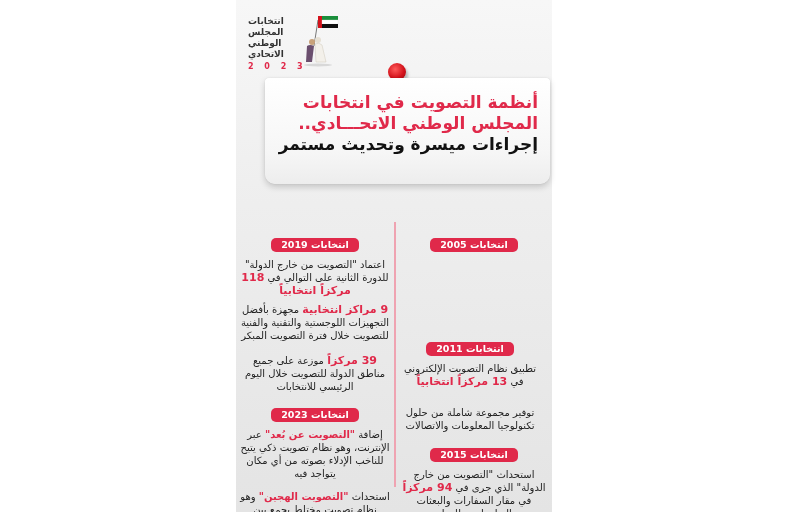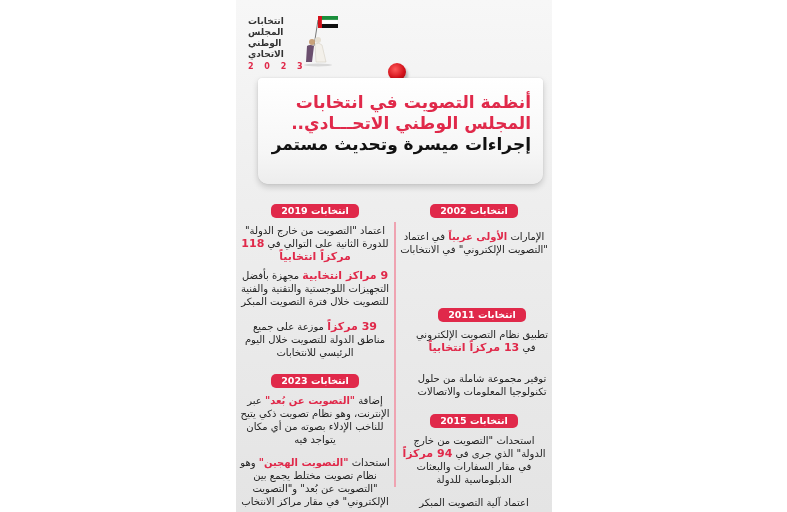--- a/index.html
+++ b/index.html
@@ -18,39 +18,39 @@
   }
   .logo-year {
     position:absolute; right:0; top:52px; font-size:8px; letter-spacing:4px;
     color:#e0294a; font-weight:bold; white-space:nowrap;
   }
   .mascot { position:absolute; left:298px; top:12px; width:48px; height:56px; }
   .pin { position:absolute; left:388px; top:63px; width:18px; height:18px; border-radius:50%;
     background:radial-gradient(circle at 40% 35%, #ff5a5a 0%, #d3121b 55%, #8d0a0f 100%);
     box-shadow:2px 3px 3px rgba(0,0,0,0.25); }
   .title-card {
-    position:absolute; left:258px; top:78px; width:285px; height:106px;
+    position:absolute; left:265px; top:78px; width:285px; height:106px;
     background:linear-gradient(180deg,#ffffff 0%,#f6f6f6 70%,#ededed 100%);
     border-radius:4px 4px 10px 10px;
     box-shadow:0 3px 6px rgba(0,0,0,0.18), 0 0 1px rgba(0,0,0,0.2);
   }
   .title-text {
     position:absolute; left:0; right:12px; top:14px; direction:rtl; text-align:right;
     font-weight:bold; font-size:17px; line-height:21px;
   }
   .title-red { color:#e0294a; }
   .title-dark { color:#111; }
   .timeline-line {
     position:absolute; left:394px; top:222px; width:2px; height:265px; background:#efa3b1;
   }
   .col { position:absolute; direction:rtl; text-align:center; color:#222;
     font-size:10px; line-height:13px; }
   .badge {
     display:inline-block; background:#e0294a; color:#fff; font-weight:bold;
-    font-size:9.5px; line-height:14px; padding:0 10px; border-radius:5px;
+    font-size:9.5px; line-height:14px; padding:0 10px; border-radius:5px;margin-top:34px;
   }
   .para { margin-top:6px; }
   .hl { color:#e0294a; font-weight:bold; }
   .big { font-size:11px; }
 </style>
 </head>
 <body>
 
 <div class="panel"></div>
 
@@ -84,26 +84,25 @@
     <div class="title-red">أنظمة التصويت في انتخابات</div>
     <div class="title-red">المجلس الوطني الاتحـــادي..</div>
     <div class="title-dark">إجراءات ميسرة وتحديث مستمر</div>
   </div>
 </div>
 
 <div class="timeline-line"></div>
 
 <div class="col" style="left:400px;top:204px;width:148px;">
   <div>
-    <span class="badge">انتخابات 2002</span>
-    <div class="para" style="margin-top:12px;"><span>الإمارات </span><span class="hl">الأولى عربياً</span><span> في اعتماد "التصويت الإلكتروني" في الانتخابات</span></div>
+    <span class="badge">انتخابات 2005</span>
   </div>
 </div>
 
-<div class="col" style="left:408px;top:308px;width:148px;">
+<div class="col" style="left:396px;top:308px;width:148px;">
   <span class="badge">انتخابات 2011</span>
   <div class="para"><span>تطبيق نظام التصويت الإلكتروني في </span><span class="hl big">13 مركزاً انتخابياً</span><span></span></div>
   <div class="para" style="margin-top:18px;"><span>توفير مجموعة شاملة من حلول تكنولوجيا المعلومات والاتصالات</span></div>
 </div>
 
 <div class="col" style="left:400px;top:414px;width:148px;">
   <span class="badge">انتخابات 2015</span>
   <div class="para"><span>استحداث "التصويت من خارج الدولة" الذي جرى في </span><span class="hl big">94 مركزاً</span><span> في مقار السفارات والبعثات الدبلوماسية للدولة</span></div>
   <div class="para" style="margin-top:10px;"><span>اعتماد آلية التصويت المبكر</span></div>
 </div>

